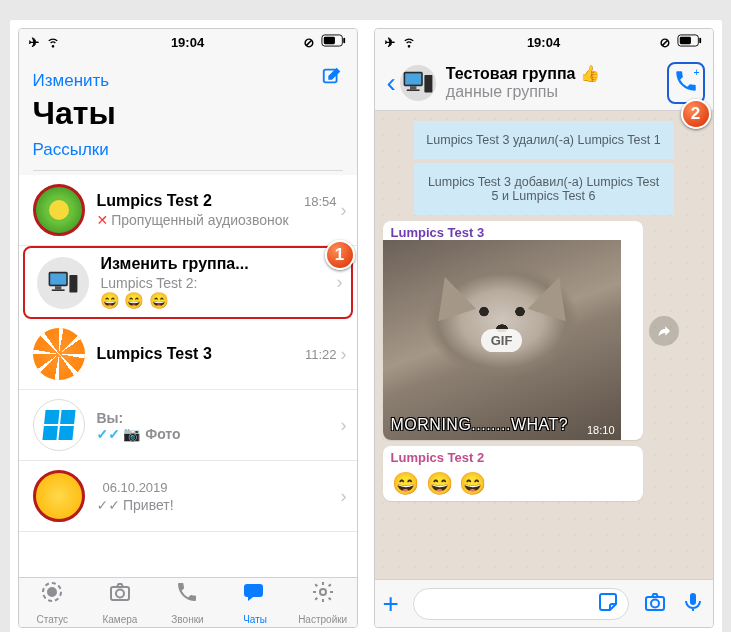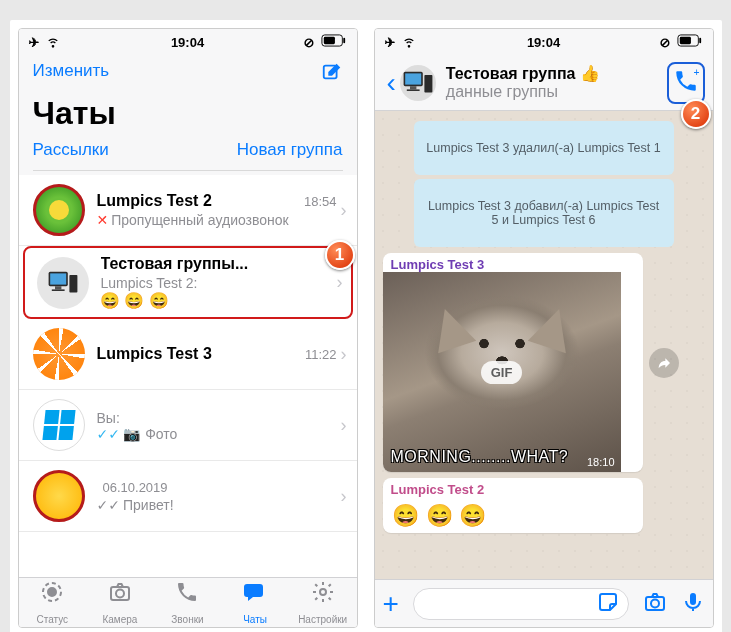--- a/index.html
+++ b/index.html
@@ -41,21 +41,21 @@
       background: #f7f7f8;
     }
     .statusbar .left, .statusbar .right { display: flex; gap: 6px; align-items: center; }
     .statusbar .time { position:absolute; left:0; right:0; text-align:center; font-weight:600;}
     
     .chats-navhead {
       background: #f7f7f8;
       padding: 6px 14px 4px;
     }
     .chats-navrow {
-      display:flex; justify-content:space-between; align-items:flex-start;
+      display:flex; justify-content:space-between; align-items:flex-end;
       height: 30px;
       gap: 28px;
     }
     .link-blue { color: #0a7cff; font-size: 17px; }
     .compose-icon svg { width:22px; height:22px; }
     .big-title {
       font-size: 32px; font-weight: 700; color:#000; padding-top:4px;
     }
     .chats-subrow {
       display:flex; justify-content:space-between; padding: 8px 0 10px;
@@ -135,21 +135,21 @@
     }
     .call-btn svg{width:26px;height:26px;}
     .conv-body{
       flex:1; background:#e6ded4;
       background-image: radial-gradient(rgba(0,0,0,.03) 1px, transparent 1px);
       background-size: 16px 16px;
       overflow:hidden; position:relative; padding:6px 8px;
     }
     .sys-bubble{
       background:#cfeaf6; color:#535e66; font-size:12.5px;
-      border-radius:6px; padding:20px 10px; margin:4px auto; text-align:center;
+      border-radius:0; padding:12px 10px; margin:4px auto; text-align:center;
       max-width: 260px;
     }
     .msg-in { max-width:260px; margin:6px 0;}
     .msg-sender{ font-size:13px; color:#6f3db3; font-weight:600; padding:4px 8px 0;}
     .msg-sender.b{ color:#c14d8b;}
     .msg-bubble{ background:#fff; border-radius:8px; overflow:hidden; position:relative; box-shadow:0 1px 1px rgba(0,0,0,.08);}
     .gif-box{
       width:238px; height:200px;
       background: linear-gradient(160deg,#6b6058 0%, #a59787 45%, #8c7f72 55%, #5d5249 100%);
       position:relative; display:flex; align-items:center; justify-content:center;
@@ -246,21 +246,20 @@
         <span class="compose-icon icon-blue">
           <svg viewBox="0 0 24 24" fill="none" stroke="#0a7cff" stroke-width="2">
               <rect x="3" y="5" width="14" height="14" rx="2"></rect>
               <path d="M17 3l4 4-9 9H8v-4z" fill="#0a7cff" stroke="none"></path>
             </svg>
         </span>
       </div>
       <div class="big-title">Чаты</div>
       <div class="chats-subrow">
         <span class="link-blue">Рассылки</span>
-        <span class="link-blue">Новая группа</span>
       </div>
     </div>
 
     <div class="chat-list">
 
       <div class="chat-item">
         <div class="avatar green"></div>
         <div class="chat-body">
           <div class="chat-titlerow">
             <span class="chat-title">Lumpics Test 2</span>
@@ -280,21 +279,21 @@
           <svg class="pc-svg" viewBox="0 0 40 32">
               <rect x="2" y="2" width="24" height="18" rx="2" fill="#2a2a2a"></rect>
               <rect x="4" y="4" width="20" height="14" fill="#4aa3df"></rect>
               <rect x="10" y="20" width="8" height="4" fill="#555"></rect>
               <rect x="6" y="24" width="16" height="2" fill="#333"></rect>
               <rect x="28" y="6" width="10" height="22" rx="1" fill="#2a2a2a"></rect>
             </svg>
         </div>
         <div class="chat-body">
           <div class="chat-titlerow">
-            <span class="chat-title">Тестовая группы...</span>
+            <span class="chat-title">Изменить группа...</span>
           </div>
           <div class="chat-preview" style="flex-direction:column;align-items:flex-start;gap:0;">
             <span>Lumpics Test 2:</span>
             <span style="font-size:16px;">😄 😄 😄</span>
           </div>
         </div>
         <span class="chevron">›</span>
       </div>
 
       <div class="chat-item">
@@ -311,21 +310,21 @@
       <div class="chat-item">
         <div class="avatar win">
             <div class="wflag">
               <div></div>
               <div></div>
               <div></div>
               <div></div>
             </div>
           </div>
         <div class="chat-body">
-          <div class="chat-preview" style="flex-direction:column;align-items:flex-start;gap:0;">
+          <div class="chat-preview" style="flex-direction:column;align-items:flex-start;gap:0;font-weight:bold;">
             <span>Вы:</span>
             <span><span style="color:#34b7f1;">✓✓</span> 📷 <span>Фото</span></span>
           </div>
         </div>
         <span class="chevron">›</span>
       </div>
 
       <div class="chat-item">
         <div class="avatar yellow"></div>
         <div class="chat-body">

